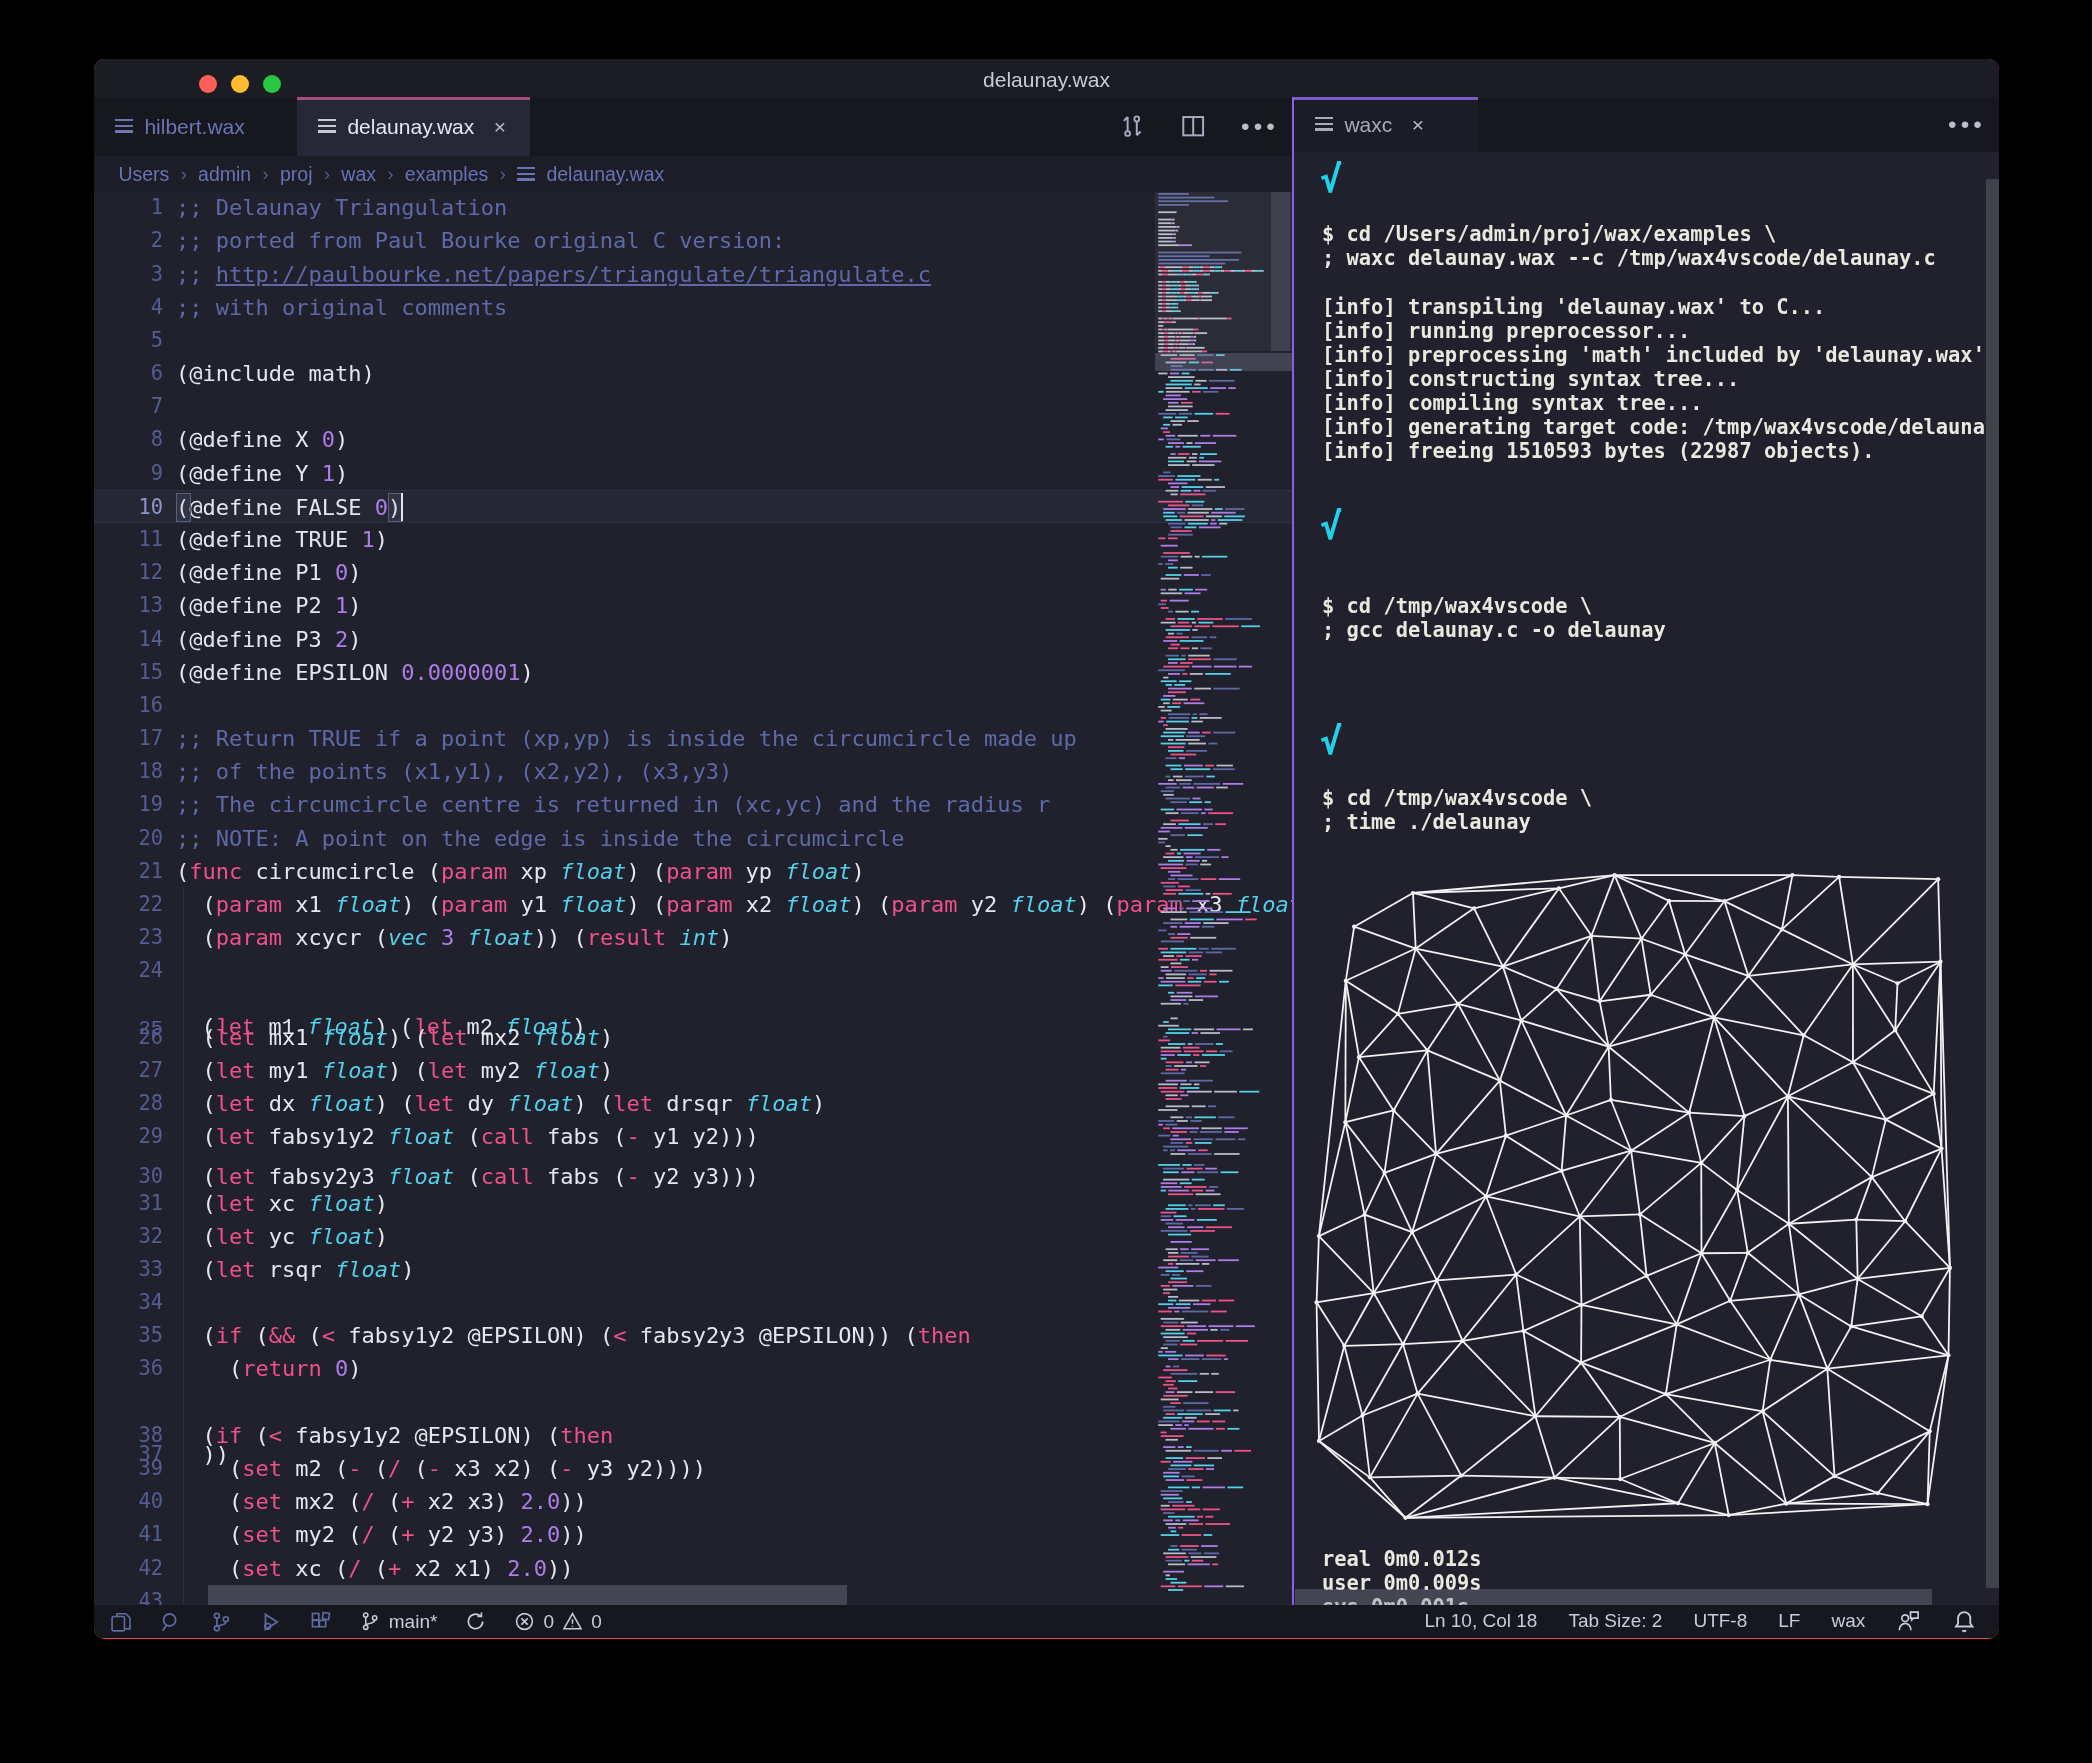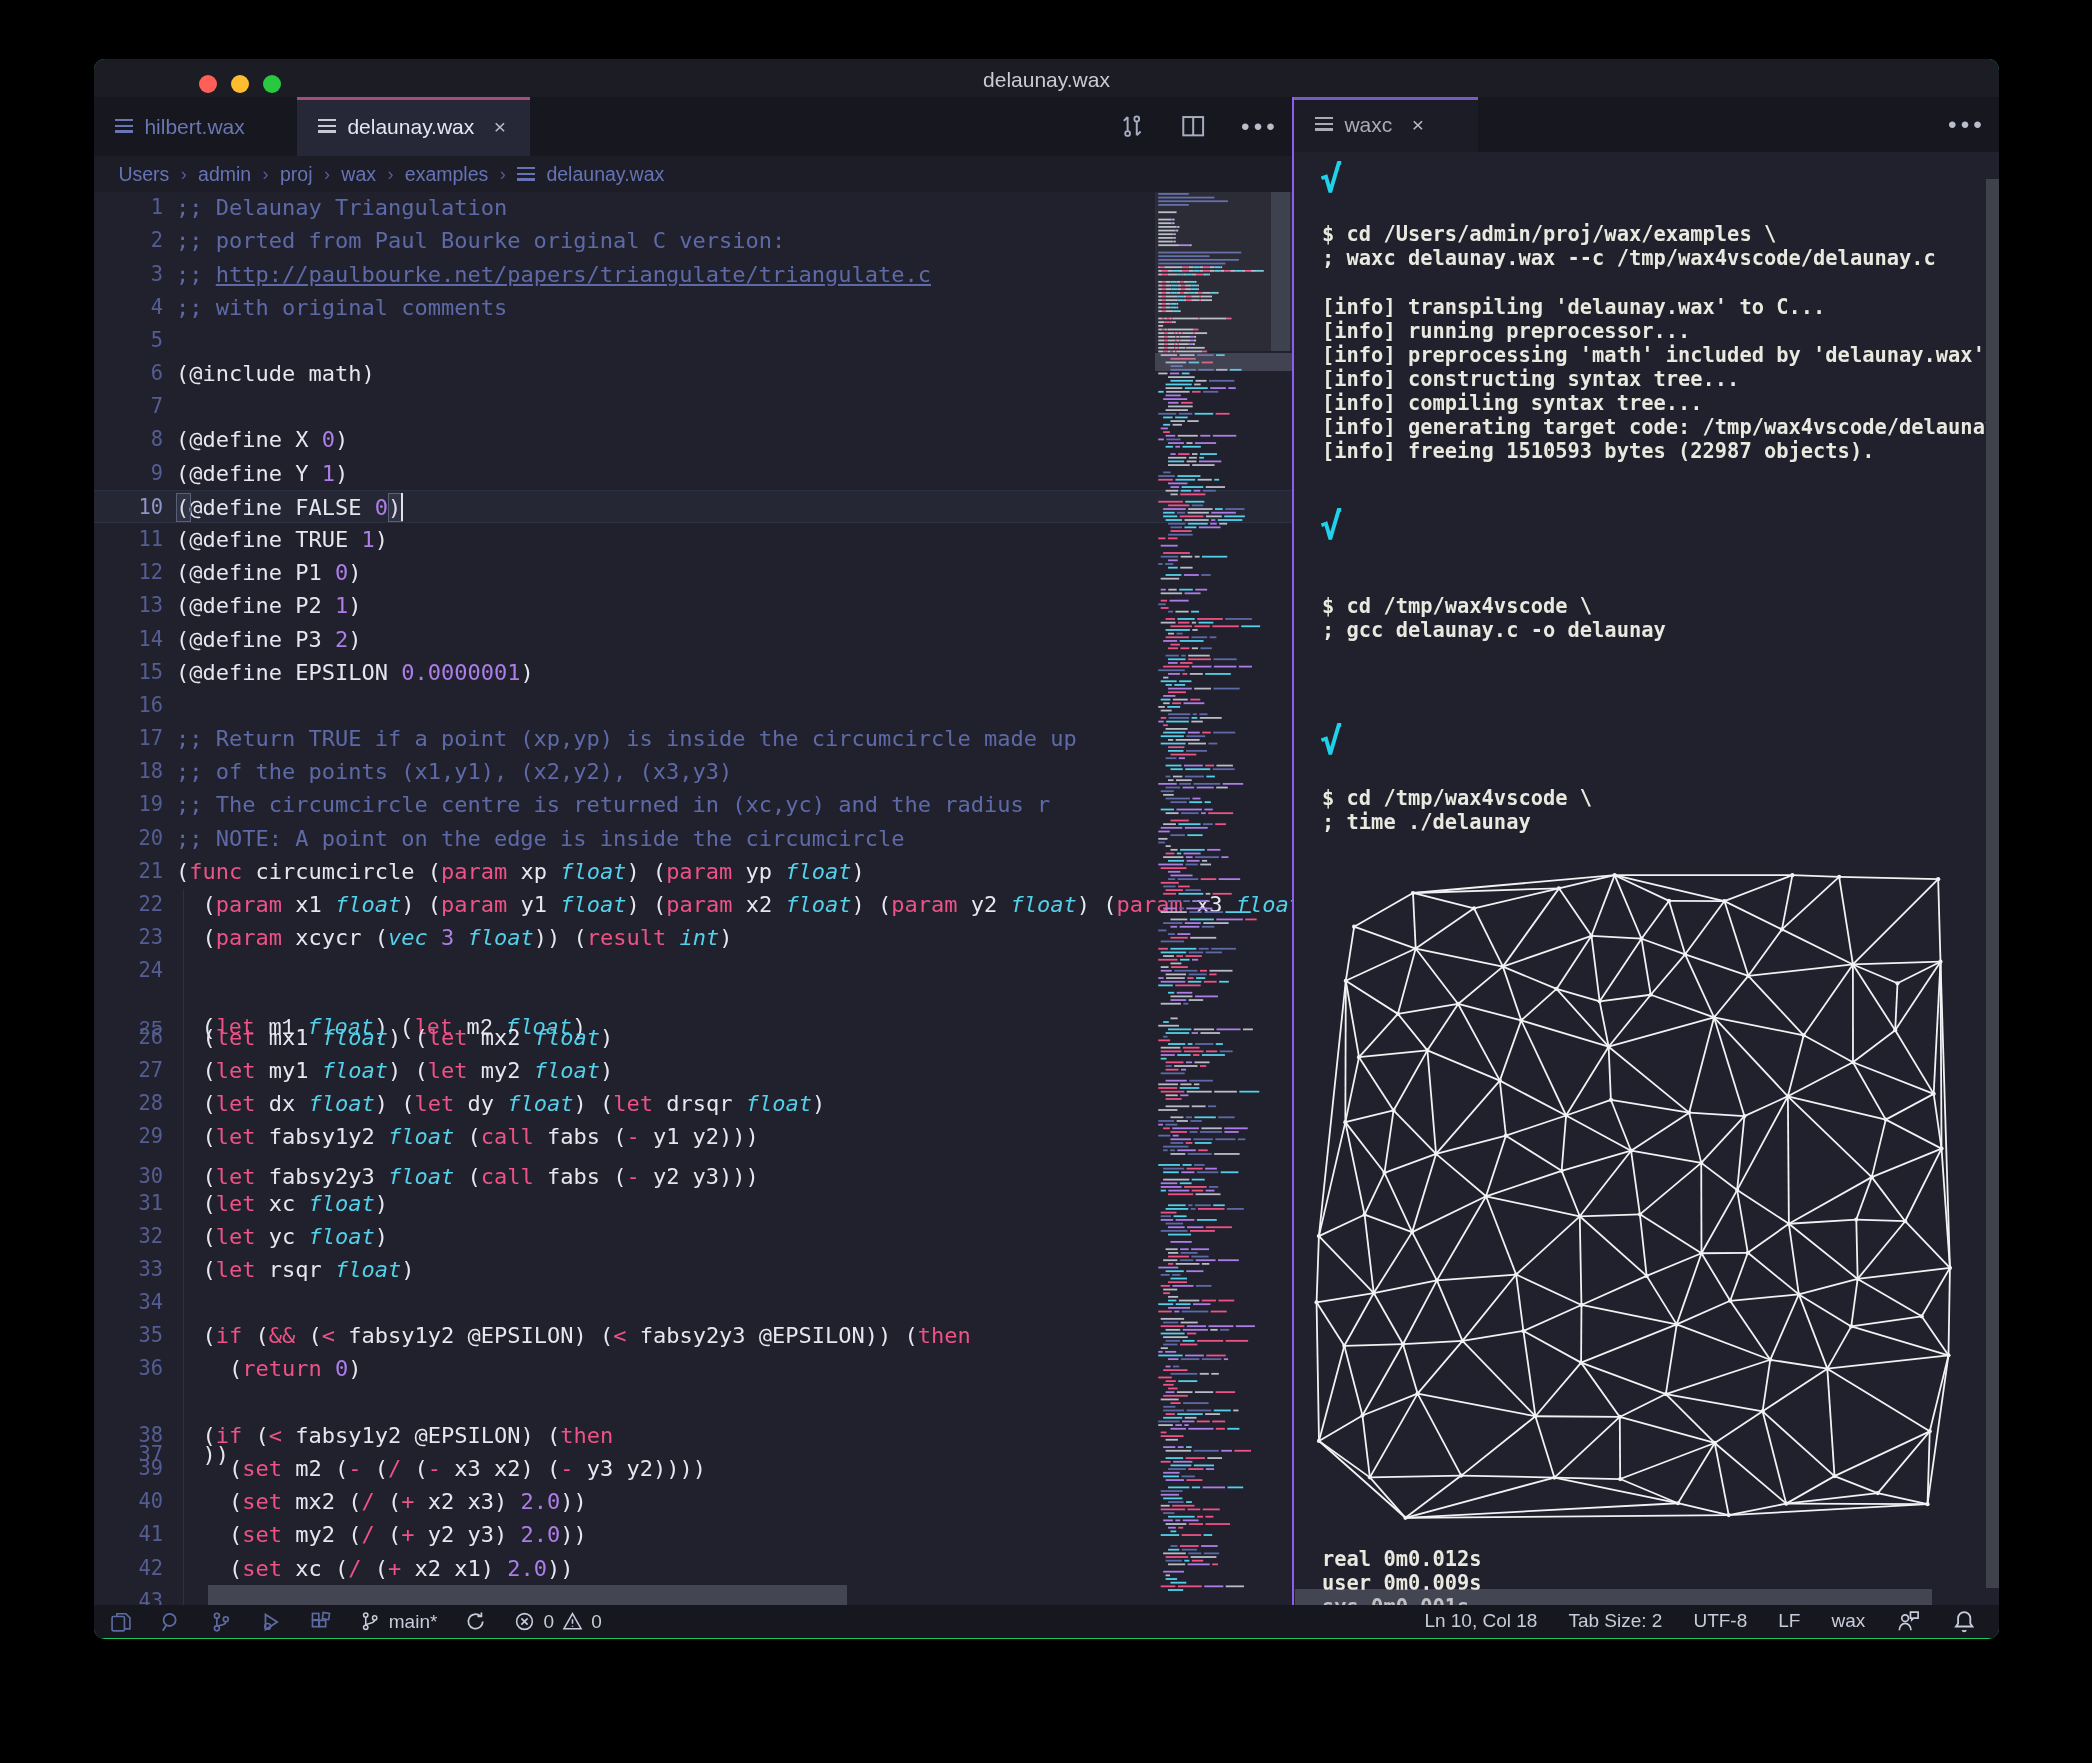--- a/index.html
+++ b/index.html
@@ -1,18 +1,18 @@
 <!DOCTYPE html>
 <html style="font-size:13px"><head>
 <meta charset="utf-8">
 <style>
   html,body{margin:0;padding:0;background:#000;width:2093px;height:1764px;overflow:hidden;}
   *{box-sizing:border-box;}
   body{font-family:"Liberation Sans",sans-serif;}
-  #window{position:absolute;left:94px;top:59px;width:1905px;height:1580px;background:#22c55e;
+  #window{position:absolute;left:94px;top:59px;width:1905px;height:1580px;background:#ef4444;
     border-radius:10.6px;overflow:hidden;box-shadow:0 33px 98px rgba(0,0,0,.9);}
   
   #titlebar{position:absolute;left:0;top:0;width:100%;height:38px;background:#1b1c24;}
   .light{position:absolute;top:15.5px;width:18px;height:18px;border-radius:50%;}
   #window-title{position:absolute;left:0;right:0;top:0;height:38px;line-height:41px;text-align:center;
     color:#c9ccd6;font-size:21px;}
   
   #left-tabbar{position:absolute;left:0;top:38px;width:1198px;height:59px;background:#16171f;}
   #right-tabbar{position:absolute;left:1200px;top:38px;width:705px;height:55px;background:#16171f;}
   .tab{position:absolute;top:0;height:100%;display:flex;align-items:center;gap:11.4px;padding:0 21px;font-size:21px;}

